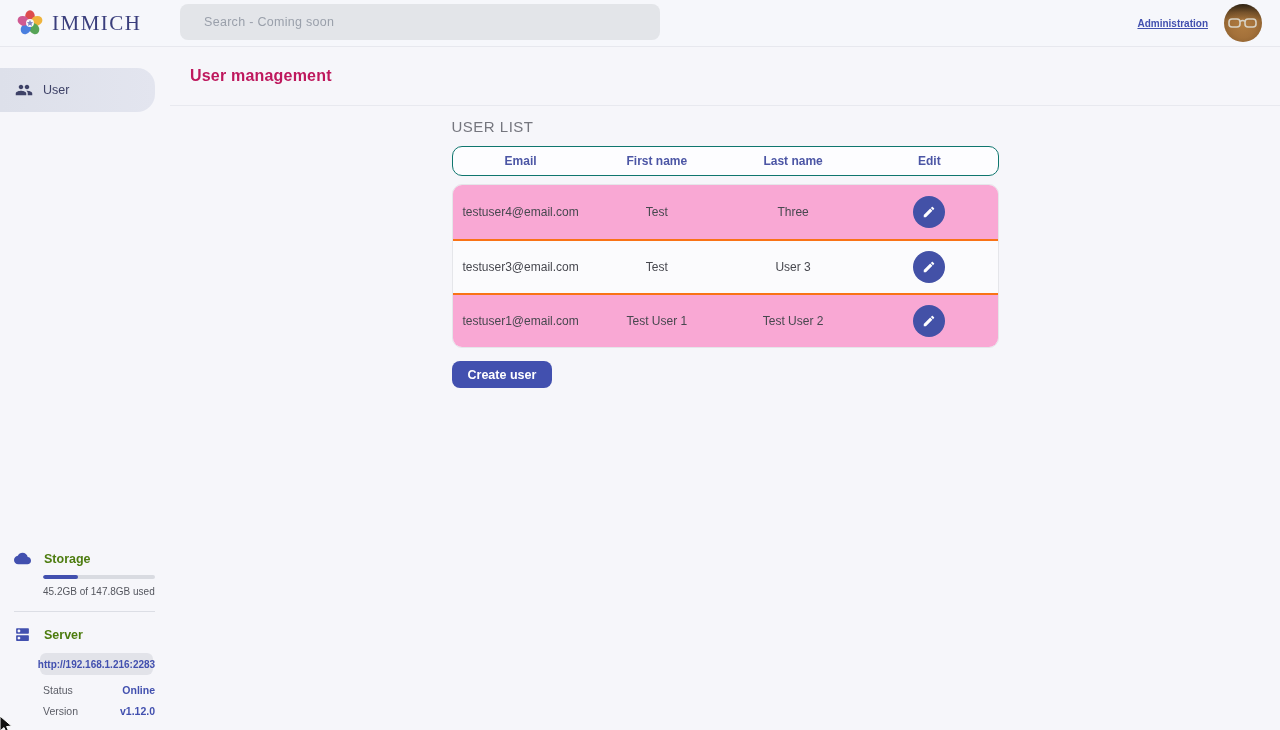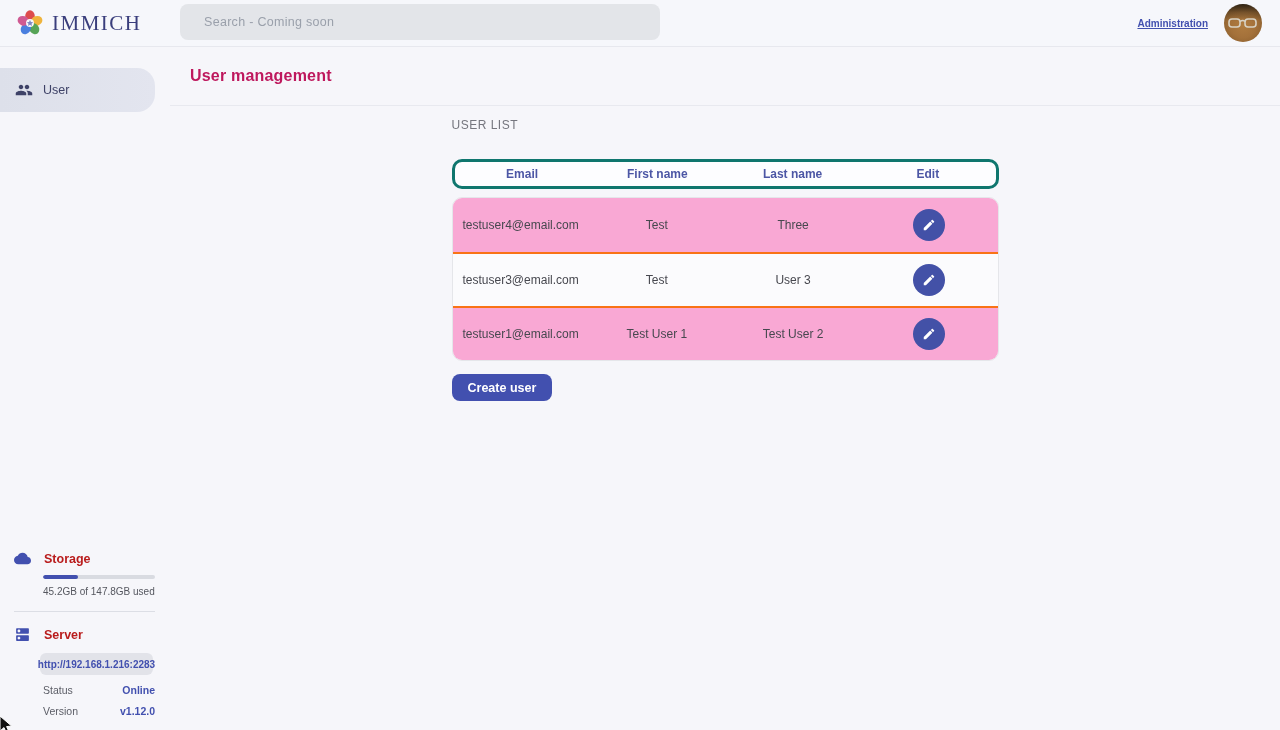--- a/index.html
+++ b/index.html
@@ -30,40 +30,40 @@
 
   
   .shell { display:flex; height:682px; }
   .sidebar { position:relative; width:170px; flex:0 0 170px; }
   .nav-pill { margin-top:21px; width:155px; height:44px; border-radius:0 18px 18px 0;
               background:linear-gradient(to right,#dde0ea,#e3e5ef); display:flex; align-items:center;
               gap:10px; padding-left:15px; cursor:pointer; }
   .nav-pill .lbl { font-size:12.5px; font-weight:500; color:#3e4267; }
   .sidebar-footer { position:absolute; left:0; bottom:0; width:170px; padding:0 0 12px 0; }
   .side-sec-head { display:flex; align-items:center; gap:13px; padding-left:14px; }
-  .side-sec-head .t { font-size:12.5px; font-weight:700; color:#b91c1c; }
+  .side-sec-head .t { font-size:12.5px; font-weight:700; color:#4d7c0f; }
   .progress-track { margin:8px 0 0 43px; width:112px; height:4px; border-radius:3px; background:#d9dbe1; overflow:hidden; }
   .progress-fill { height:100%; border-radius:3px; background:#4250af; }
   .usage-text { margin:7px 0 0 43px; font-size:10px; color:#55575f; }
   .side-divider { margin:14px 0 14px 14px; width:141px; height:1px; background:#dcdee5; }
   .url-chip { margin:10px 0 0 40px; width:113px; height:22px; background:#e2e3e9; border-radius:6px;
               display:flex; align-items:center; justify-content:center; }
   .url-chip span { font-size:10px; font-weight:700; color:#4250af; }
   .kv-row { display:flex; justify-content:space-between; margin:9px 0 0 43px; width:112px; }
   .kv-row .k { font-size:10.5px; color:#5b5d66; }
   .kv-row .v { font-size:10.5px; font-weight:700; color:#4250af; }
 
   
   main { flex:1; display:flex; flex-direction:column; }
   .page-header { height:59px; border-bottom:1px solid #e8e9ef; display:flex; align-items:center; padding-left:20px; }
   .page-title { font-size:16px; font-weight:600; color:#be185d; letter-spacing:.2px; }
   .content { padding-top:12px; display:flex; flex-direction:column; align-items:center; }
   .content-col { width:547px; }
-  .section-label { font-size:12px; letter-spacing:.5px; color:#75767e; margin-bottom:27px; }
-  .table-head { height:30px; background:#fdfdff; border:3px solid #0f766e; border-radius:10px;
+  .section-label { font-size:15px; letter-spacing:.5px; color:#75767e; margin-bottom:11px; }
+  .table-head { height:30px; background:#fdfdff; border:1px solid #0f766e; border-radius:10px;
                 display:grid; grid-template-columns:repeat(4,1fr); align-items:center; margin-bottom:8px; }
   .table-head .col { text-align:center; font-size:12px; font-weight:600; color:#4c56a5; }
   .table-body { border:1px solid #e5e6ea; border-radius:10px; overflow:hidden; background:#fbfbfd; }
   .trow { height:54px; display:grid; grid-template-columns:repeat(4,1fr); align-items:center; }
   .trow + .trow { border-top:2px solid #f97316; }
   .trow.shade { background:#f9a8d4; }
   .trow .cell { text-align:center; font-size:12px; color:#47484f; }
   .edit-btn { width:32px; height:32px; border-radius:50%; border:none; background:#4351a7;
               display:flex; align-items:center; justify-content:center; cursor:pointer; margin:0 auto; }
   .create-btn { margin-top:13px; height:27px; padding:0 16px; border:none; border-radius:8px;

